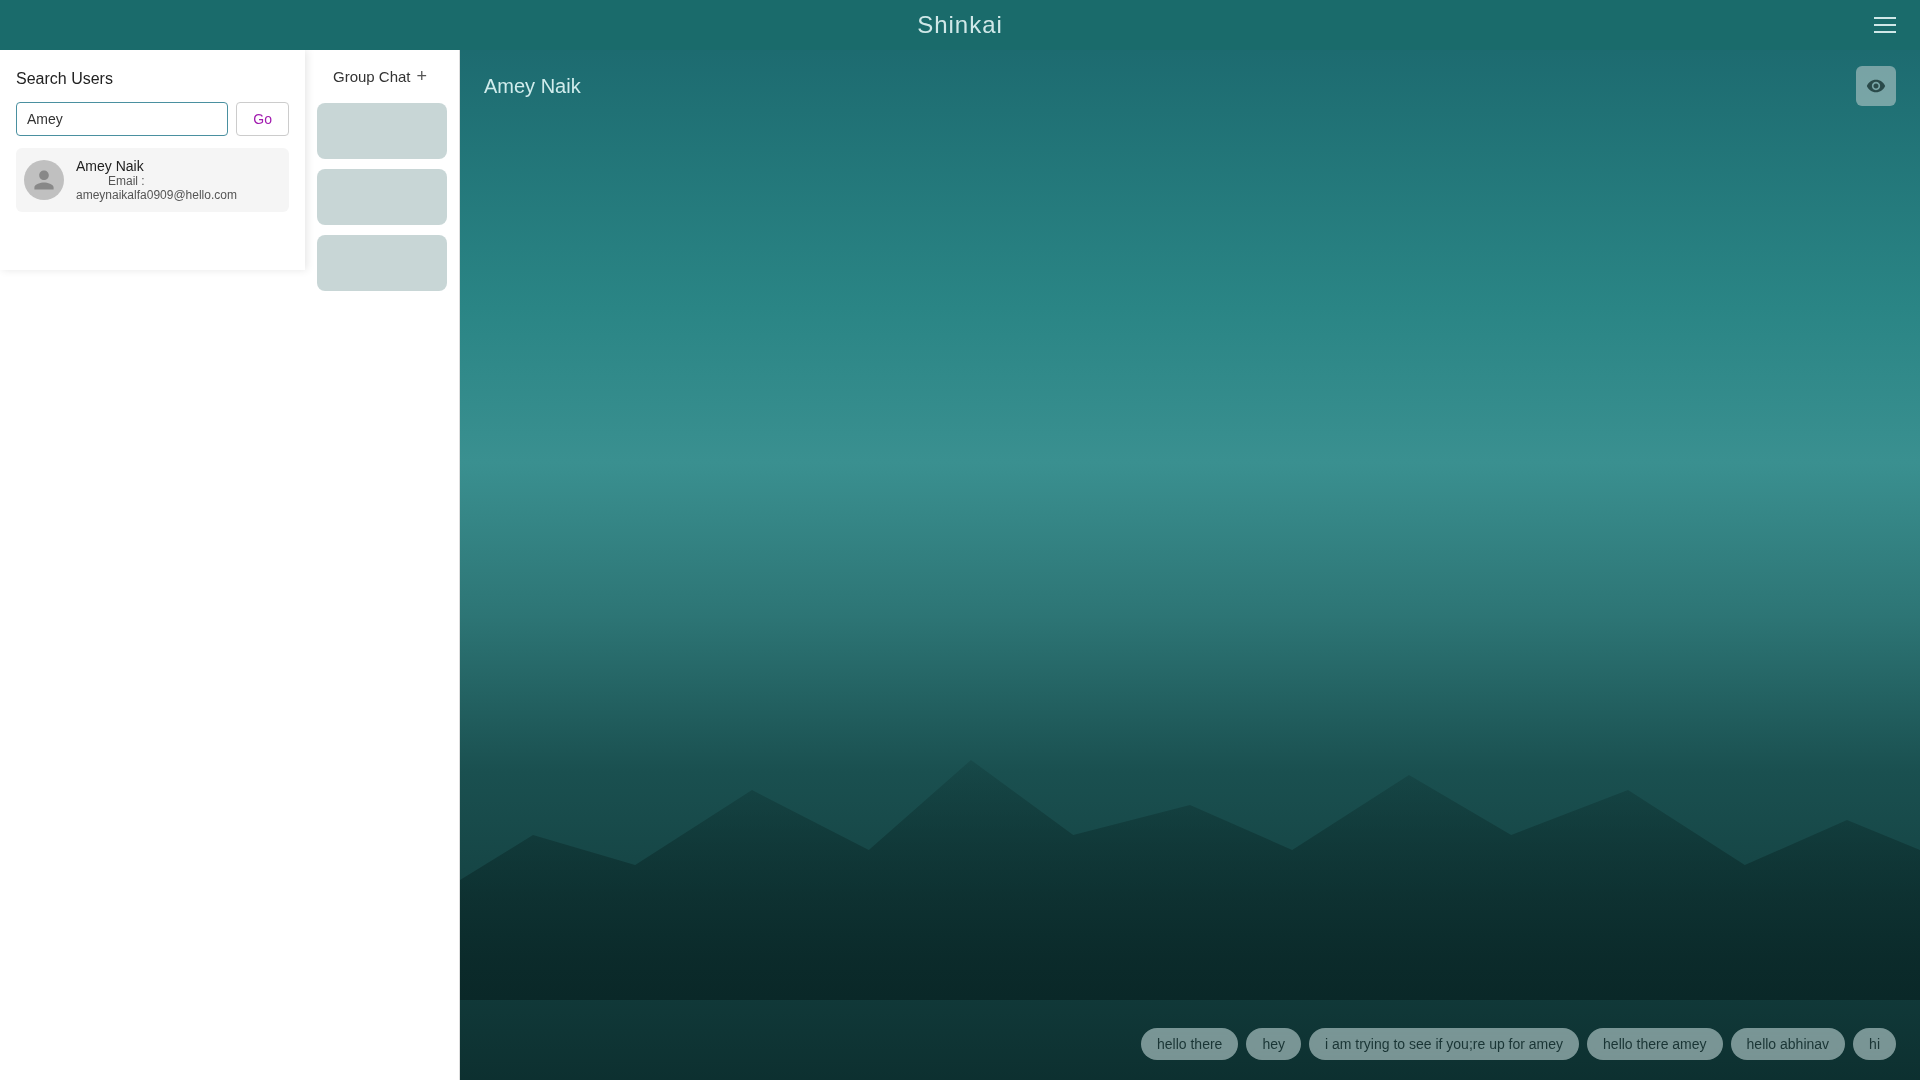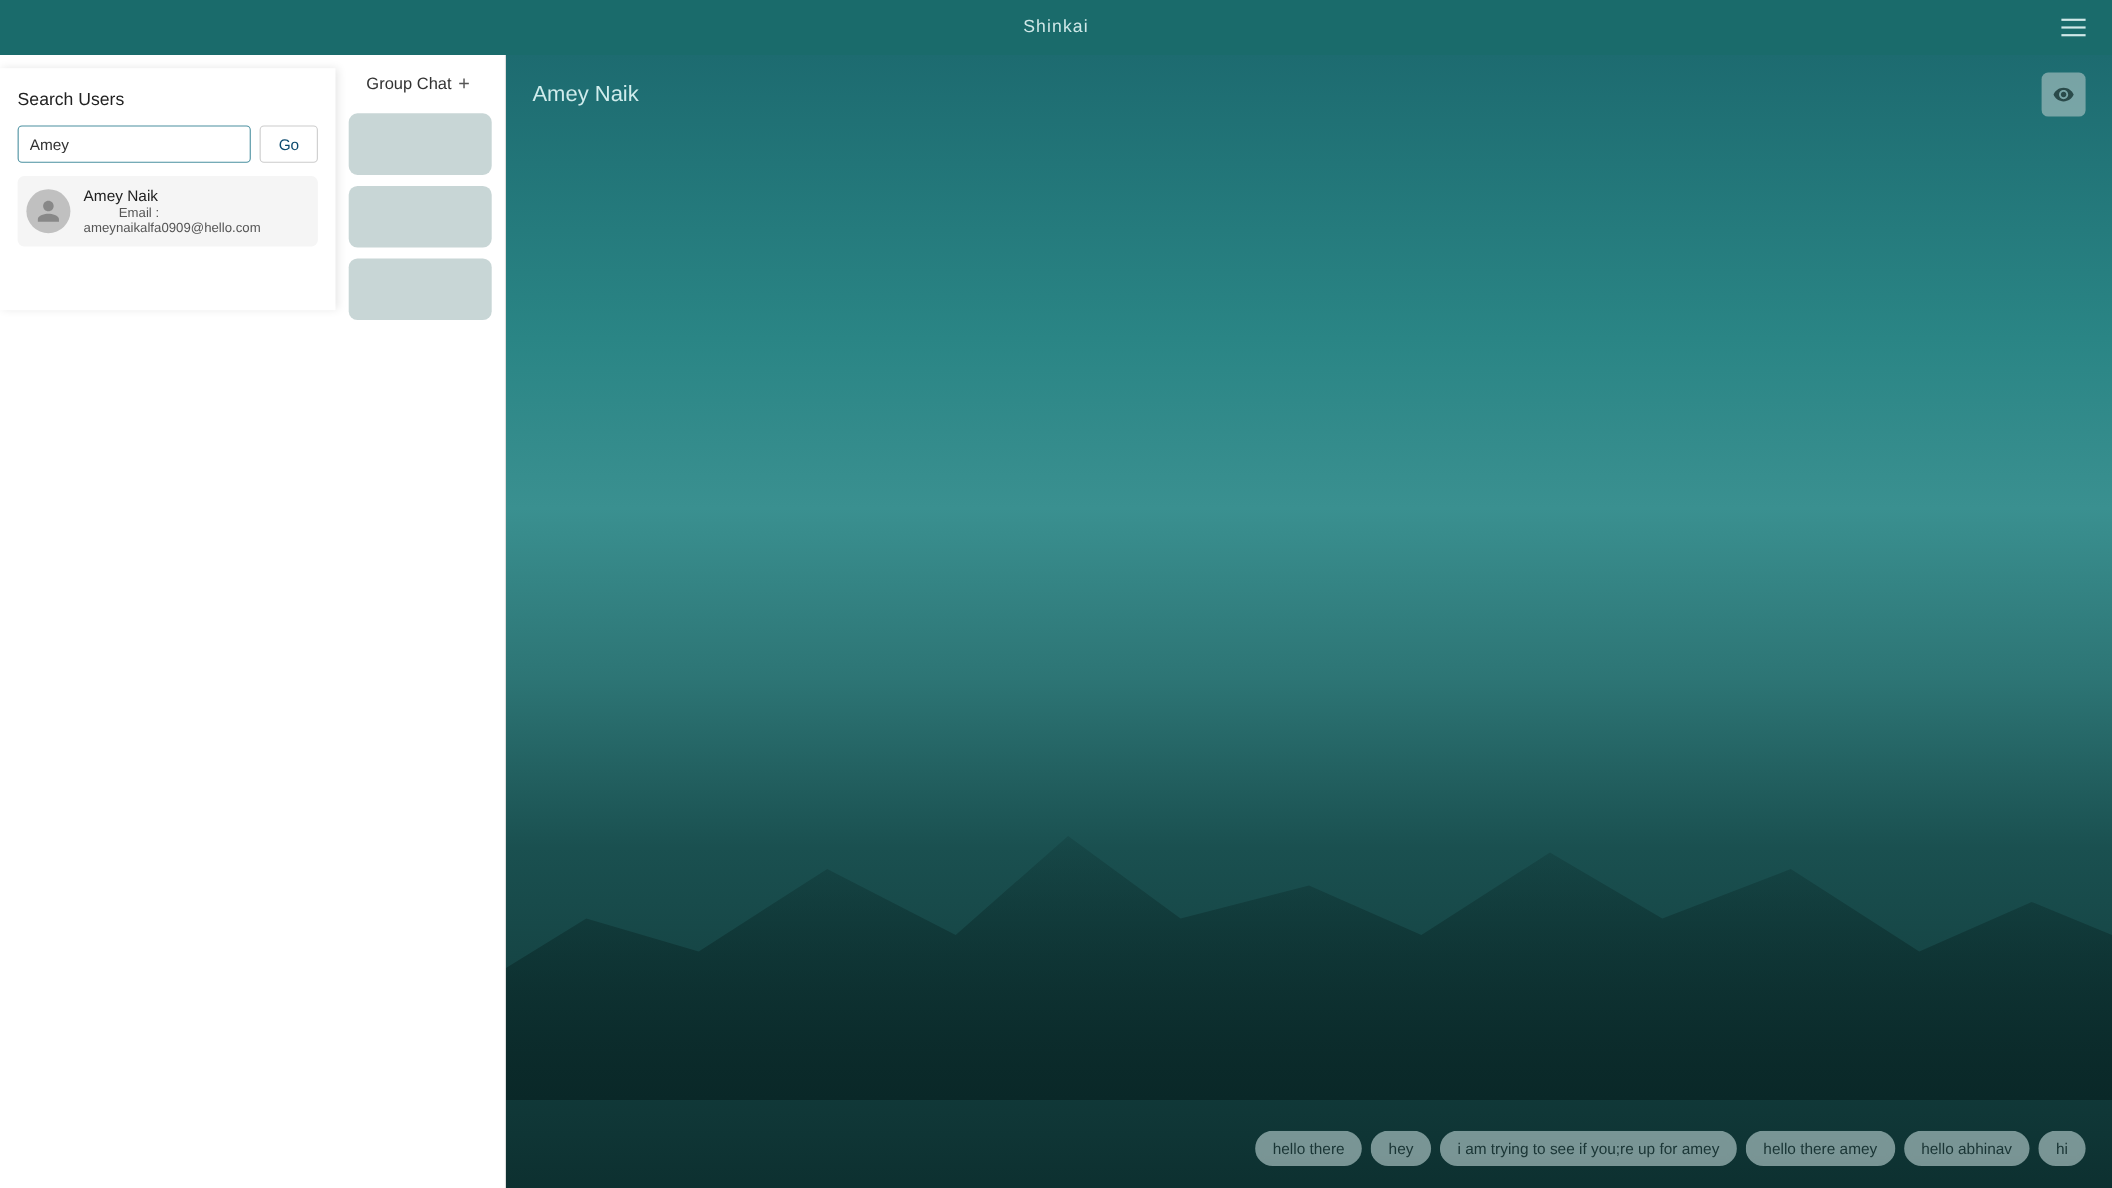--- a/index.html
+++ b/index.html
@@ -18,21 +18,21 @@
       height: 50px;
       background: #1a6b6b;
       display: flex;
       align-items: center;
       justify-content: center;
       position: relative;
       flex-shrink: 0;
     }
     .top-bar-title {
       color: #d0e8e8;
-      font-size: 16px;
+      font-size: 24px;
       letter-spacing: 1px;
     }
     .top-bar-menu {
       position: absolute;
       right: 24px;
       top: 50%;
       transform: translateY(-50%);
       cursor: pointer;
       display: flex;
       flex-direction: column;
@@ -59,21 +59,21 @@
       flex-shrink: 0;
       display: flex;
       flex-direction: column;
       border-right: 1px solid #ddd;
       position: relative;
     }
 
     
     .search-panel {
       position: absolute;
-      top: 12px;
+      top: 0;
       left: 0;
       width: 305px;
       background: #fff;
       z-index: 100;
       padding: 20px 16px 16px 16px;
       box-shadow: 2px 0 8px rgba(0,0,0,0.1);
       min-height: 220px;
     }
     .search-panel-title {
       font-size: 16px;
@@ -95,21 +95,21 @@
       color: #333;
       outline: none;
     }
     .search-go-btn {
       background: #fff;
       border: 1.5px solid #ccc;
       border-radius: 4px;
       padding: 8px 16px;
       font-size: 14px;
       cursor: pointer;
-      color: #0c4a6e;
+      color: #a21caf;
     }
     .search-result-item {
       display: flex;
       align-items: center;
       gap: 12px;
       padding: 10px 8px;
       border-radius: 6px;
       background: #f5f5f5;
       cursor: pointer;
     }

